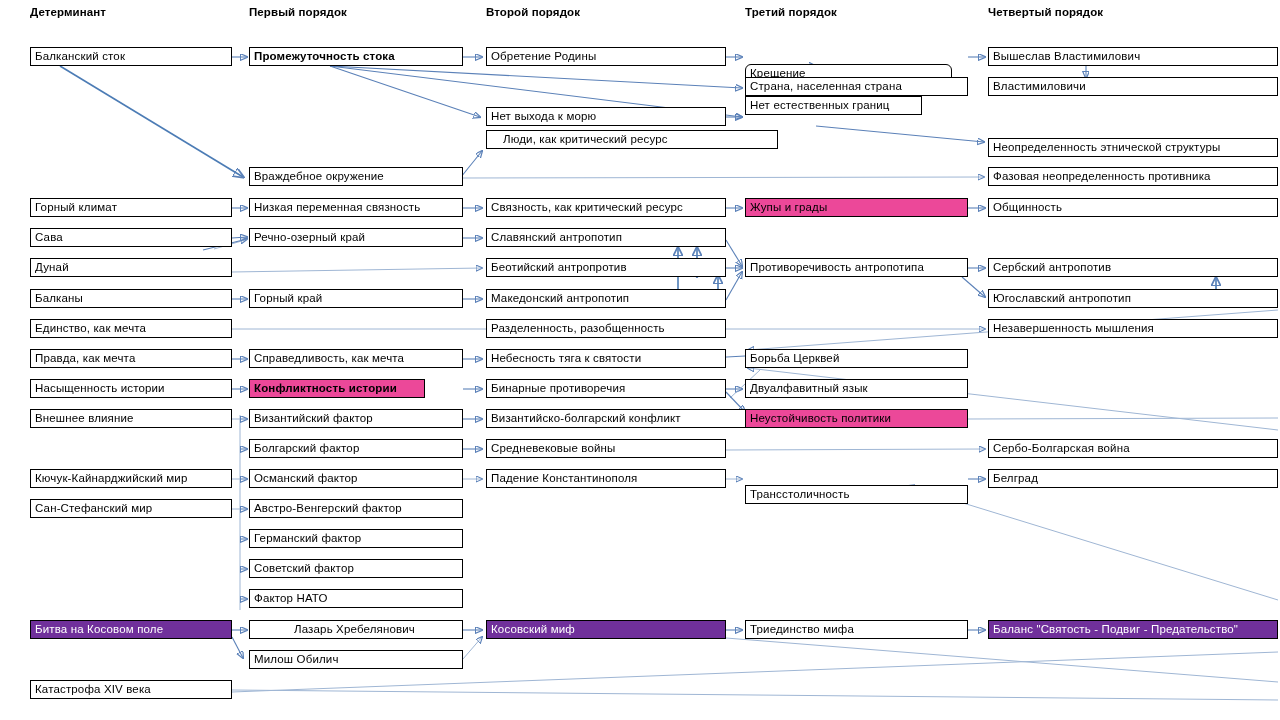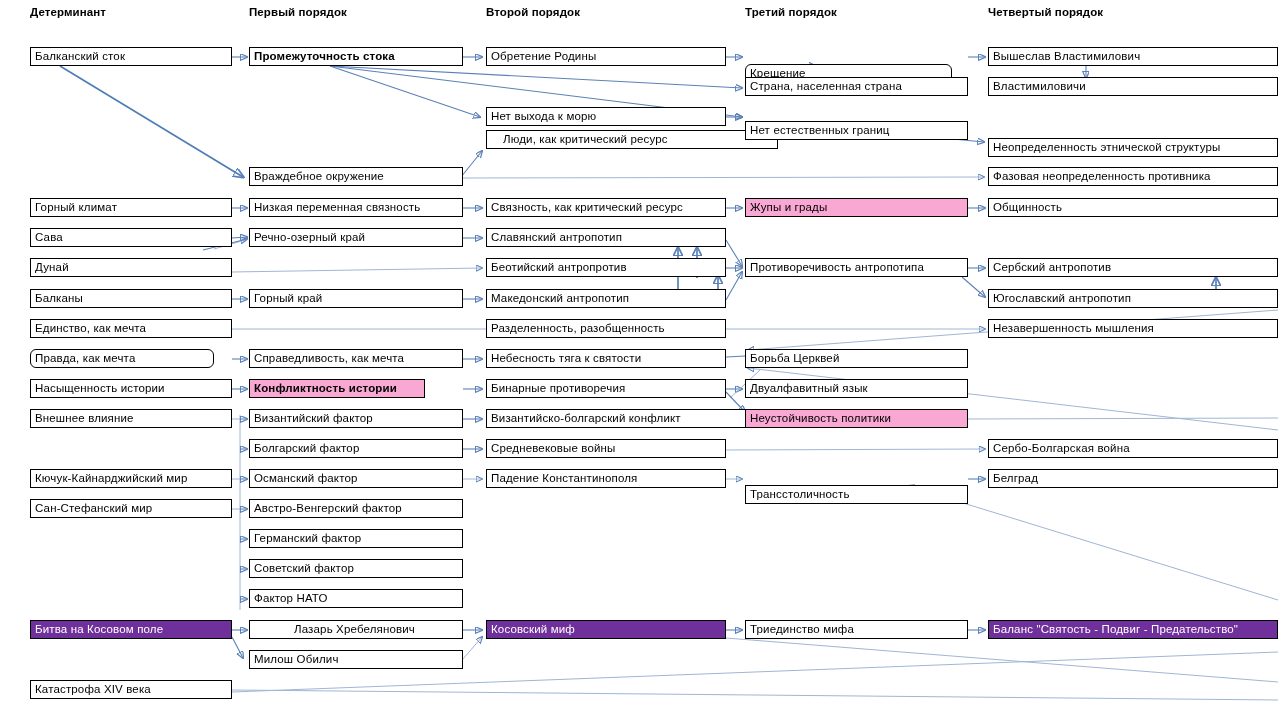--- a/index.html
+++ b/index.html
@@ -27,21 +27,21 @@
     height:19px;
     line-height:17px;
     font-size:11.5px;
     color:#000000;
     padding-left:4px;
     white-space:nowrap;
     overflow:hidden;
     letter-spacing:0.15px;
   }
   .node.bold{font-weight:bold;}
-  .node.orange{background:#f9a8d4;border-color:#000000;}
+  .node.orange{background:#ec4899;border-color:#000000;}
   .node.purple{background:#70309B;color:#ffffff;border-color:#000000;}
   svg#edges{position:absolute;left:0;top:0;width:1280px;height:720px;pointer-events:none;}
   svg#edges path,svg#edges line{fill:none;stroke:#5B81B8;stroke-width:1.1;}
   svg#edges .faint{stroke:#9FB6D4;stroke-width:1;}
   svg#edges .thick{stroke:#4C7CB5;stroke-width:1.6;}
 </style>
 </head>
 <body>
 
 <div id="stage">
@@ -175,21 +175,21 @@
   <div class="col-header" style="left:486px;top:6px;">Второй порядок</div>
   <div class="col-header" style="left:745px;top:6px;">Третий порядок</div>
   <div class="col-header" style="left:988px;top:6px;">Четвертый порядок</div>
 
   <div class="node" style="left:30px;top:47px;width:202px;">Балканский сток</div>
   <div class="node" style="left:30px;top:198px;width:202px;">Горный климат</div>
   <div class="node" style="left:30px;top:228px;width:202px;">Сава</div>
   <div class="node" style="left:30px;top:258px;width:202px;">Дунай</div>
   <div class="node" style="left:30px;top:289px;width:202px;">Балканы</div>
   <div class="node" style="left:30px;top:319px;width:202px;">Единство, как мечта</div>
-  <div class="node" style="left:30px;top:349px;width:184px;border-radius:6px;">Правда, как мечта</div>
+  <div class="node" style="left:30px;top:349px;width:202px;">Правда, как мечта</div>
   <div class="node" style="left:30px;top:379px;width:202px;">Насыщенность истории</div>
   <div class="node" style="left:30px;top:409px;width:202px;">Внешнее влияние</div>
   <div class="node" style="left:30px;top:469px;width:202px;">Кючук-Кайнарджийский мир</div>
   <div class="node" style="left:30px;top:499px;width:202px;">Сан-Стефанский мир</div>
   <div class="node purple" style="left:30px;top:620px;width:202px;">Битва на Косовом поле</div>
   <div class="node" style="left:30px;top:680px;width:202px;">Катастрофа XIV века</div>
 
   <div class="node bold" style="left:249px;top:47px;width:214px;">Промежуточность стока</div>
   <div class="node" style="left:249px;top:167px;width:214px;">Враждебное окружение</div>
   <div class="node" style="left:249px;top:198px;width:214px;">Низкая переменная связность</div>
@@ -217,21 +217,21 @@
   <div class="node" style="left:486px;top:319px;width:240px;">Разделенность, разобщенность</div>
   <div class="node" style="left:486px;top:349px;width:240px;">Небесность тяга к святости</div>
   <div class="node" style="left:486px;top:379px;width:240px;">Бинарные противоречия</div>
   <div class="node" style="left:486px;top:409px;width:276px;">Византийско-болгарский конфликт</div>
   <div class="node" style="left:486px;top:439px;width:240px;">Средневековые войны</div>
   <div class="node" style="left:486px;top:469px;width:240px;">Падение Константинополя</div>
   <div class="node purple" style="left:486px;top:620px;width:240px;">Косовский миф</div>
 
   <div class="node" style="left:745px;top:64px;width:207px;border-radius:6px;">Крещение</div>
   <div class="node" style="left:745px;top:77px;width:223px;">Страна, населенная страна</div>
-  <div class="node" style="left:745px;top:121px;width:223px;">Нет естественных границ</div>
+  <div class="node" style="left:745px;top:96px;width:177px;">Нет естественных границ</div>
   <div class="node orange" style="left:745px;top:198px;width:223px;">Жупы и грады</div>
   <div class="node" style="left:745px;top:258px;width:223px;">Противоречивость антропотипа</div>
   <div class="node" style="left:745px;top:349px;width:223px;">Борьба Церквей</div>
   <div class="node" style="left:745px;top:379px;width:223px;">Двуалфавитный язык</div>
   <div class="node orange" style="left:745px;top:409px;width:223px;">Неустойчивость политики</div>
   <div class="node" style="left:745px;top:469px;width:223px;margin-top:16px;">Трансстоличность</div>
   <div class="node" style="left:745px;top:620px;width:223px;">Триединство мифа</div>
 
   <div class="node" style="left:988px;top:47px;width:290px;">Вышеслав Властимилович</div>
   <div class="node" style="left:988px;top:77px;width:290px;">Властимиловичи</div>

